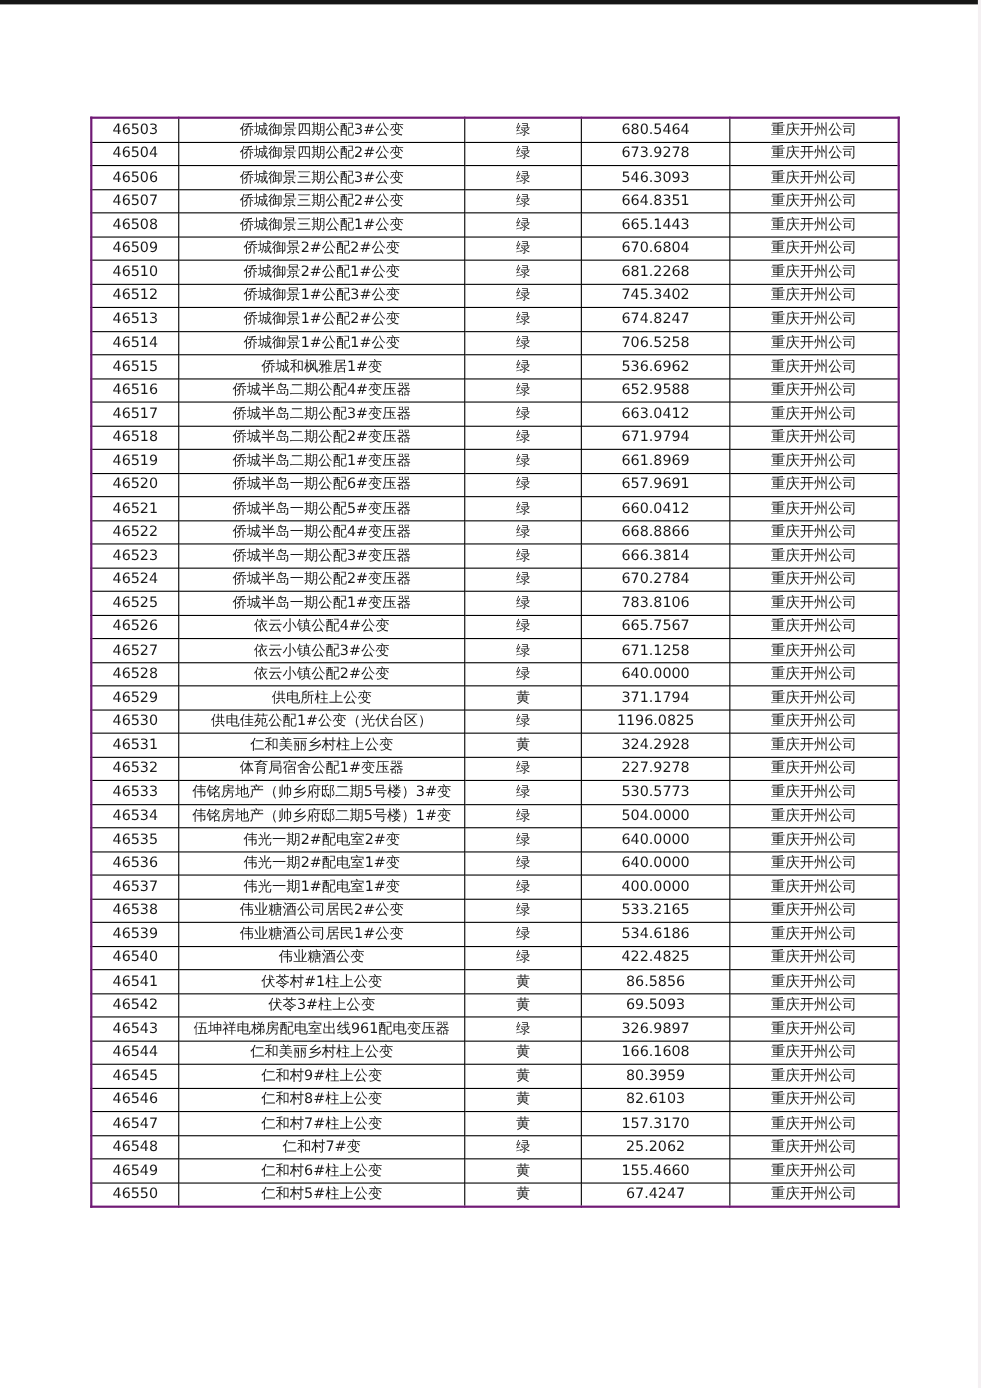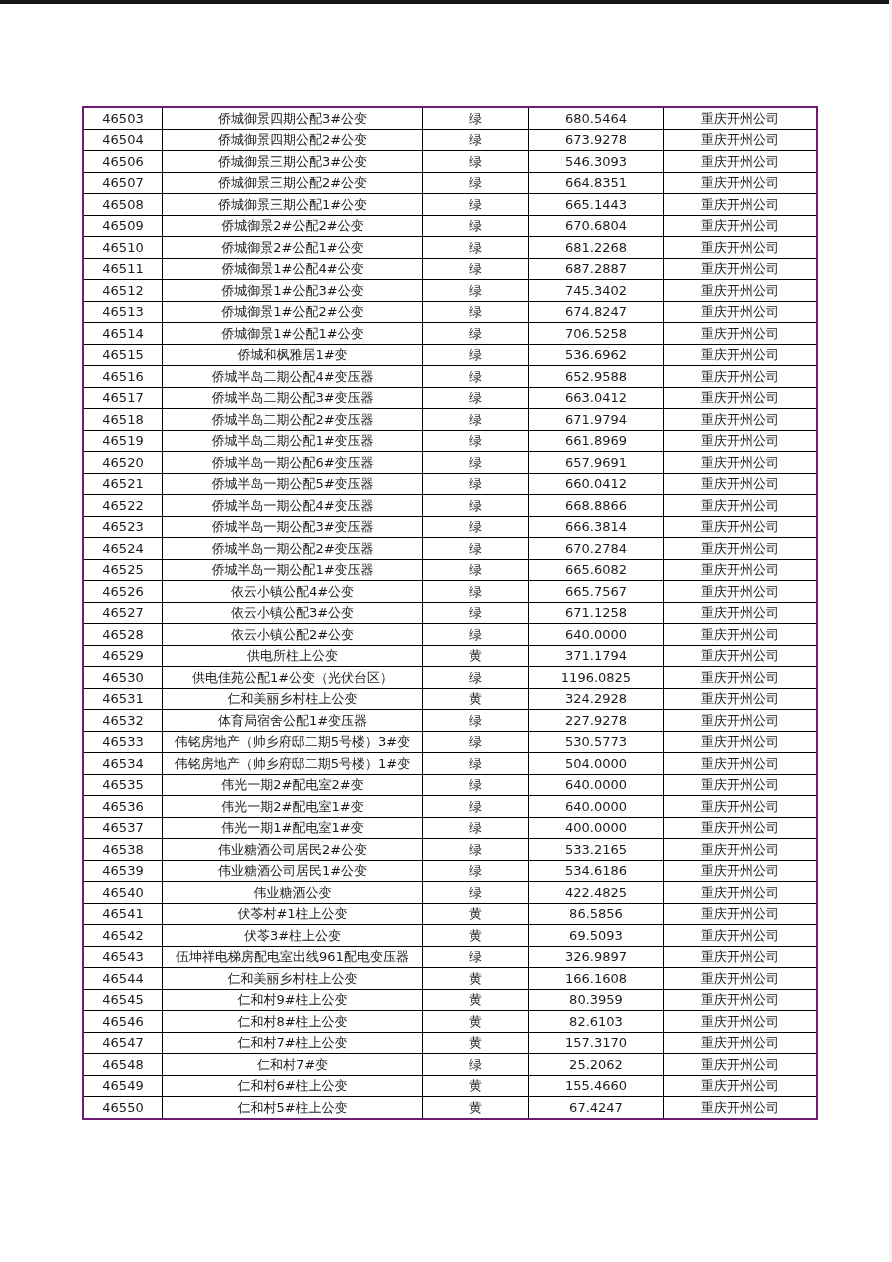--- a/index.html
+++ b/index.html
@@ -109,27 +109,20 @@
         <td class="c-company">重庆开州公司</td>
       </tr>
       <tr>
         <td class="c-id">46510</td>
         <td class="c-name">侨城御景2#公配1#公变</td>
         <td class="c-status">绿</td>
         <td class="c-value">681.2268</td>
         <td class="c-company">重庆开州公司</td>
       </tr>
       <tr>
-        <td class="c-id">46511</td>
-        <td class="c-name">侨城御景1#公配4#公变</td>
-        <td class="c-status">绿</td>
-        <td class="c-value">687.2887</td>
-        <td class="c-company">重庆开州公司</td>
-      </tr>
-      <tr>
         <td class="c-id">46512</td>
         <td class="c-name">侨城御景1#公配3#公变</td>
         <td class="c-status">绿</td>
         <td class="c-value">745.3402</td>
         <td class="c-company">重庆开州公司</td>
       </tr>
       <tr>
         <td class="c-id">46513</td>
         <td class="c-name">侨城御景1#公配2#公变</td>
         <td class="c-status">绿</td>
@@ -210,21 +203,21 @@
         <td class="c-id">46524</td>
         <td class="c-name">侨城半岛一期公配2#变压器</td>
         <td class="c-status">绿</td>
         <td class="c-value">670.2784</td>
         <td class="c-company">重庆开州公司</td>
       </tr>
       <tr>
         <td class="c-id">46525</td>
         <td class="c-name">侨城半岛一期公配1#变压器</td>
         <td class="c-status">绿</td>
-        <td class="c-value">665.6082</td>
+        <td class="c-value">783.8106</td>
         <td class="c-company">重庆开州公司</td>
       </tr>
       <tr>
         <td class="c-id">46526</td>
         <td class="c-name">依云小镇公配4#公变</td>
         <td class="c-status">绿</td>
         <td class="c-value">665.7567</td>
         <td class="c-company">重庆开州公司</td>
       </tr>
       <tr>

